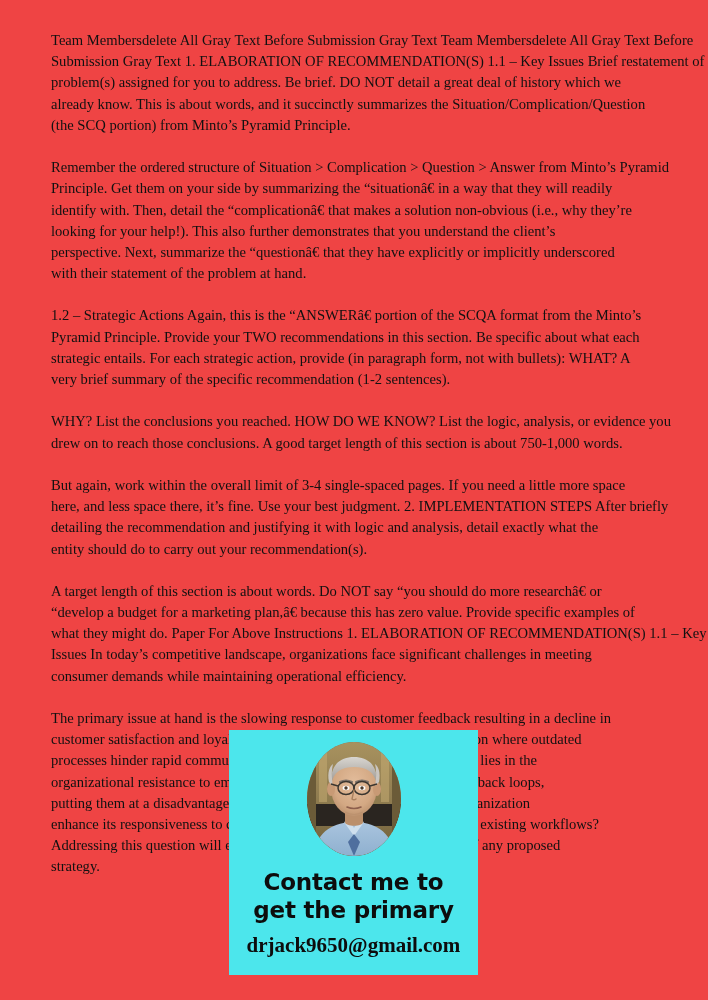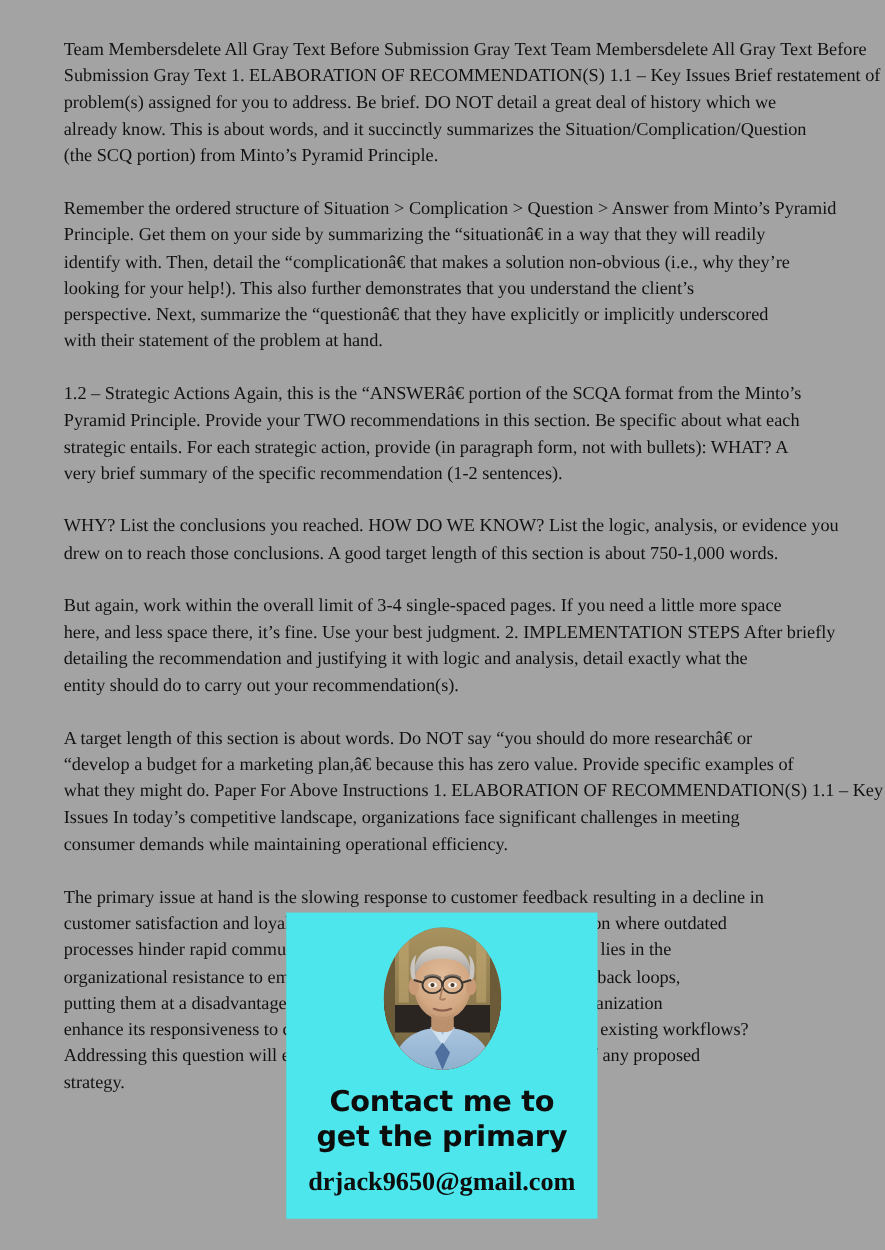--- a/index.html
+++ b/index.html
@@ -10,21 +10,21 @@
   }
   body {
     font-family: "Liberation Serif", "DejaVu Serif", serif;
     color: #111111;
   }
   #page {
     position: relative;
     width: 708px;
     height: 1000px;
     overflow: hidden;
-    background: #a3a3a3;
+    background: #ef4444;
   }
   #doc-body {
     position: absolute;
     left: 51px;
     top: 30px;
     width: 680px;      
     font-size: 14.6px;
     line-height: 21.2px;
     white-space: nowrap;
   }

